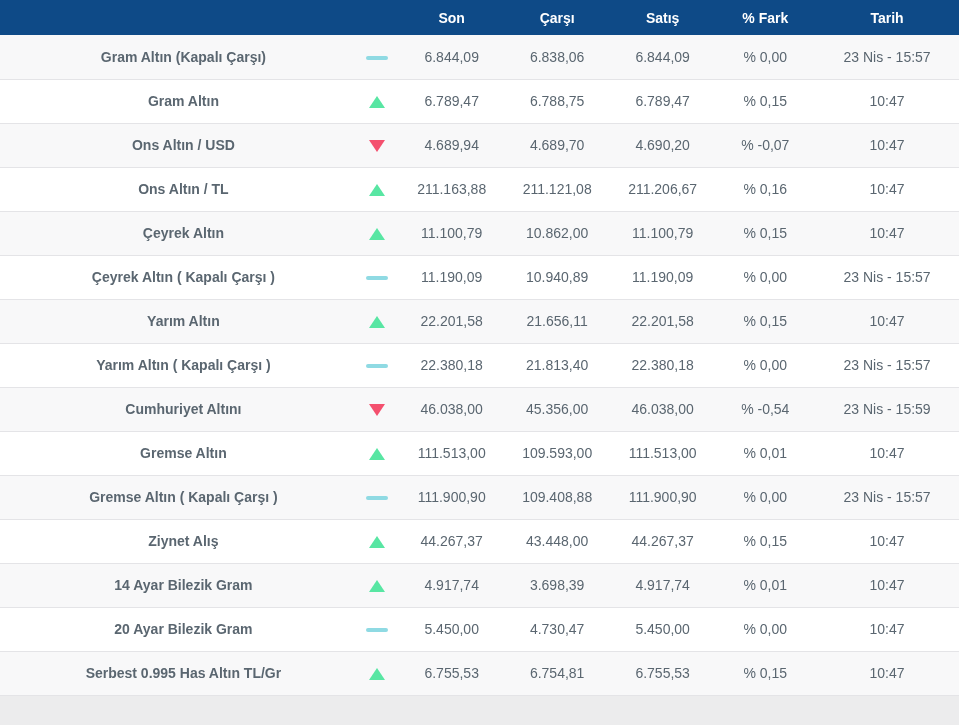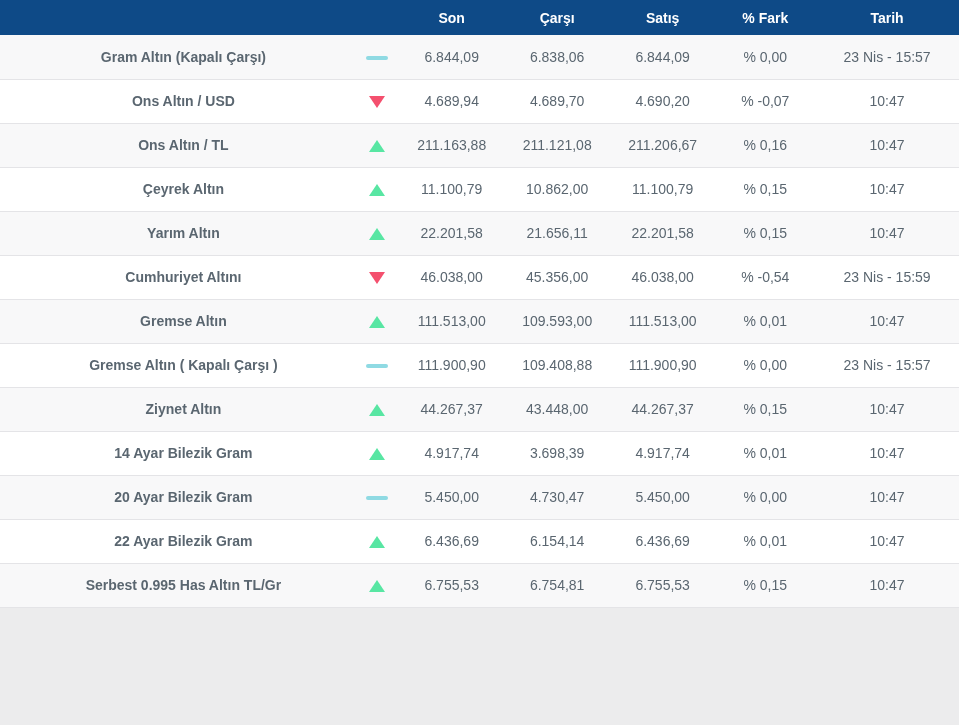--- a/index.html
+++ b/index.html
@@ -110,20 +110,29 @@
   <tr>
     <td class="name-cell">Gram Altın (Kapalı Çarşı)</td>
     <td><span class="trend flat"></span></td>
     <td>6.844,09</td>
     <td>6.838,06</td>
     <td>6.844,09</td>
     <td>% 0,00</td>
     <td>23 Nis - 15:57</td>
   </tr>
 
+  <tr>
+    <td class="name-cell">Gram Altın</td>
+    <td><span class="trend up"></span></td>
+    <td>6.789,47</td>
+    <td>6.788,75</td>
+    <td>6.789,47</td>
+    <td>% 0,15</td>
+    <td>10:47</td>
+  </tr>
 
   <tr>
     <td class="name-cell">Ons Altın / USD</td>
     <td><span class="trend down"></span></td>
     <td>4.689,94</td>
     <td>4.689,70</td>
     <td>4.690,20</td>
     <td>% -0,07</td>
     <td>10:47</td>
   </tr>
@@ -141,31 +150,49 @@
   <tr>
     <td class="name-cell">Çeyrek Altın</td>
     <td><span class="trend up"></span></td>
     <td>11.100,79</td>
     <td>10.862,00</td>
     <td>11.100,79</td>
     <td>% 0,15</td>
     <td>10:47</td>
   </tr>
 
+  <tr>
+    <td class="name-cell">Çeyrek Altın ( Kapalı Çarşı )</td>
+    <td><span class="trend flat"></span></td>
+    <td>11.190,09</td>
+    <td>10.940,89</td>
+    <td>11.190,09</td>
+    <td>% 0,00</td>
+    <td>23 Nis - 15:57</td>
+  </tr>
 
   <tr>
     <td class="name-cell">Yarım Altın</td>
     <td><span class="trend up"></span></td>
     <td>22.201,58</td>
     <td>21.656,11</td>
     <td>22.201,58</td>
     <td>% 0,15</td>
     <td>10:47</td>
   </tr>
 
+  <tr>
+    <td class="name-cell">Yarım Altın ( Kapalı Çarşı )</td>
+    <td><span class="trend flat"></span></td>
+    <td>22.380,18</td>
+    <td>21.813,40</td>
+    <td>22.380,18</td>
+    <td>% 0,00</td>
+    <td>23 Nis - 15:57</td>
+  </tr>
 
   <tr>
     <td class="name-cell">Cumhuriyet Altını</td>
     <td><span class="trend down"></span></td>
     <td>46.038,00</td>
     <td>45.356,00</td>
     <td>46.038,00</td>
     <td>% -0,54</td>
     <td>23 Nis - 15:59</td>
   </tr>
@@ -187,21 +214,21 @@
     <td>111.900,90</td>
     <td>109.408,88</td>
     <td>111.900,90</td>
     <td>% 0,00</td>
     <td>23 Nis - 15:57</td>
   </tr>
 
 
 
   <tr>
-    <td class="name-cell">Ziynet Altın</td>
+    <td class="name-cell">Ziynet Alış</td>
     <td><span class="trend up"></span></td>
     <td>44.267,37</td>
     <td>43.448,00</td>
     <td>44.267,37</td>
     <td>% 0,15</td>
     <td>10:47</td>
   </tr>
 
   <tr>
     <td class="name-cell">14 Ayar Bilezik Gram</td>
@@ -216,29 +243,20 @@
   <tr>
     <td class="name-cell">20 Ayar Bilezik Gram</td>
     <td><span class="trend flat"></span></td>
     <td>5.450,00</td>
     <td>4.730,47</td>
     <td>5.450,00</td>
     <td>% 0,00</td>
     <td>10:47</td>
   </tr>
 
-  <tr>
-    <td class="name-cell">22 Ayar Bilezik Gram</td>
-    <td><span class="trend up"></span></td>
-    <td>6.436,69</td>
-    <td>6.154,14</td>
-    <td>6.436,69</td>
-    <td>% 0,01</td>
-    <td>10:47</td>
-  </tr>
 
   <tr>
     <td class="name-cell">Serbest 0.995 Has Altın TL/Gr</td>
     <td><span class="trend up"></span></td>
     <td>6.755,53</td>
     <td>6.754,81</td>
     <td>6.755,53</td>
     <td>% 0,15</td>
     <td>10:47</td>
   </tr>

